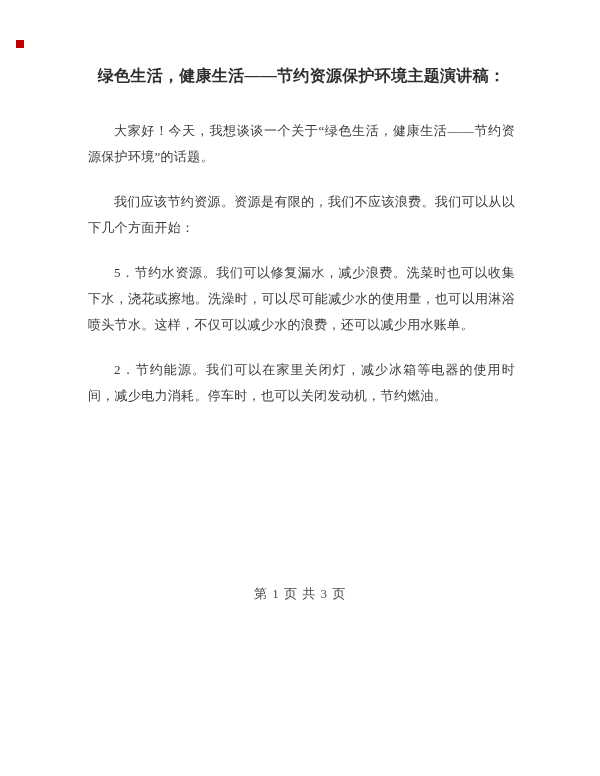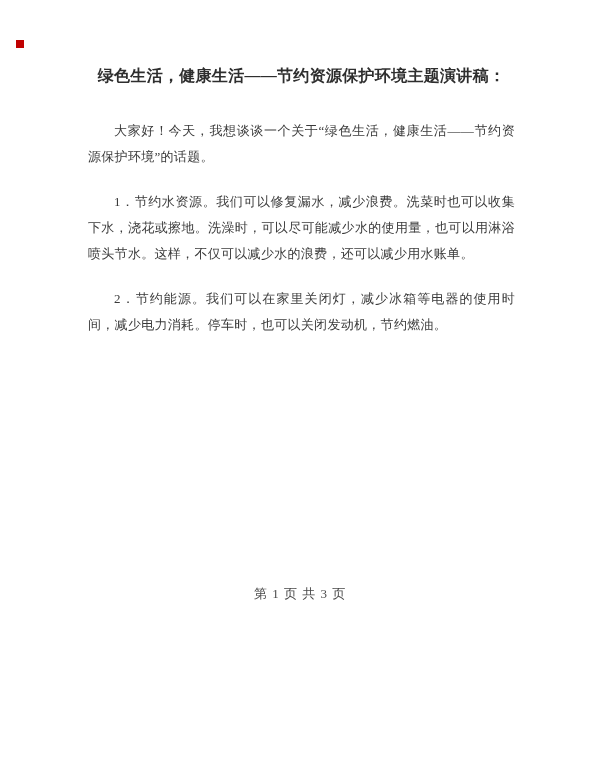--- a/index.html
+++ b/index.html
@@ -70,22 +70,23 @@
   <div class="red-marker" style="background: rgb(192, 0, 0);"></div>
 
   <div class="page-content">
 
     <h1 class="doc-title">绿色生活，健康生活——节约资源保护环境主题演讲稿：</h1>
 
     <p class="doc-paragraph">大家好！今天，我想谈谈一个关于“绿色生活，健康生活——节约资源保护环境”的话题。</p>
 
 
 
+    <p class="doc-paragraph">我们应该节约资源。资源是有限的，我们不应该浪费。我们可以从以下几个方面开始：</p>
 
-    <p class="doc-paragraph">1．节约水资源。我们可以修复漏水，减少浪费。洗菜时也可以收集下水，浇花或擦地。洗澡时，可以尽可能减少水的使用量，也可以用淋浴喷头节水。这样，不仅可以减少水的浪费，还可以减少用水账单。</p>
+    <p class="doc-paragraph">5．节约水资源。我们可以修复漏水，减少浪费。洗菜时也可以收集下水，浇花或擦地。洗澡时，可以尽可能减少水的使用量，也可以用淋浴喷头节水。这样，不仅可以减少水的浪费，还可以减少用水账单。</p>
 
     <p class="doc-paragraph">2．节约能源。我们可以在家里关闭灯，减少冰箱等电器的使用时间，减少电力消耗。停车时，也可以关闭发动机，节约燃油。</p>
 
   </div>
 
   <div class="page-footer">第 1 页 共 3 页</div>
 
 </div>
 
 </body></html>

